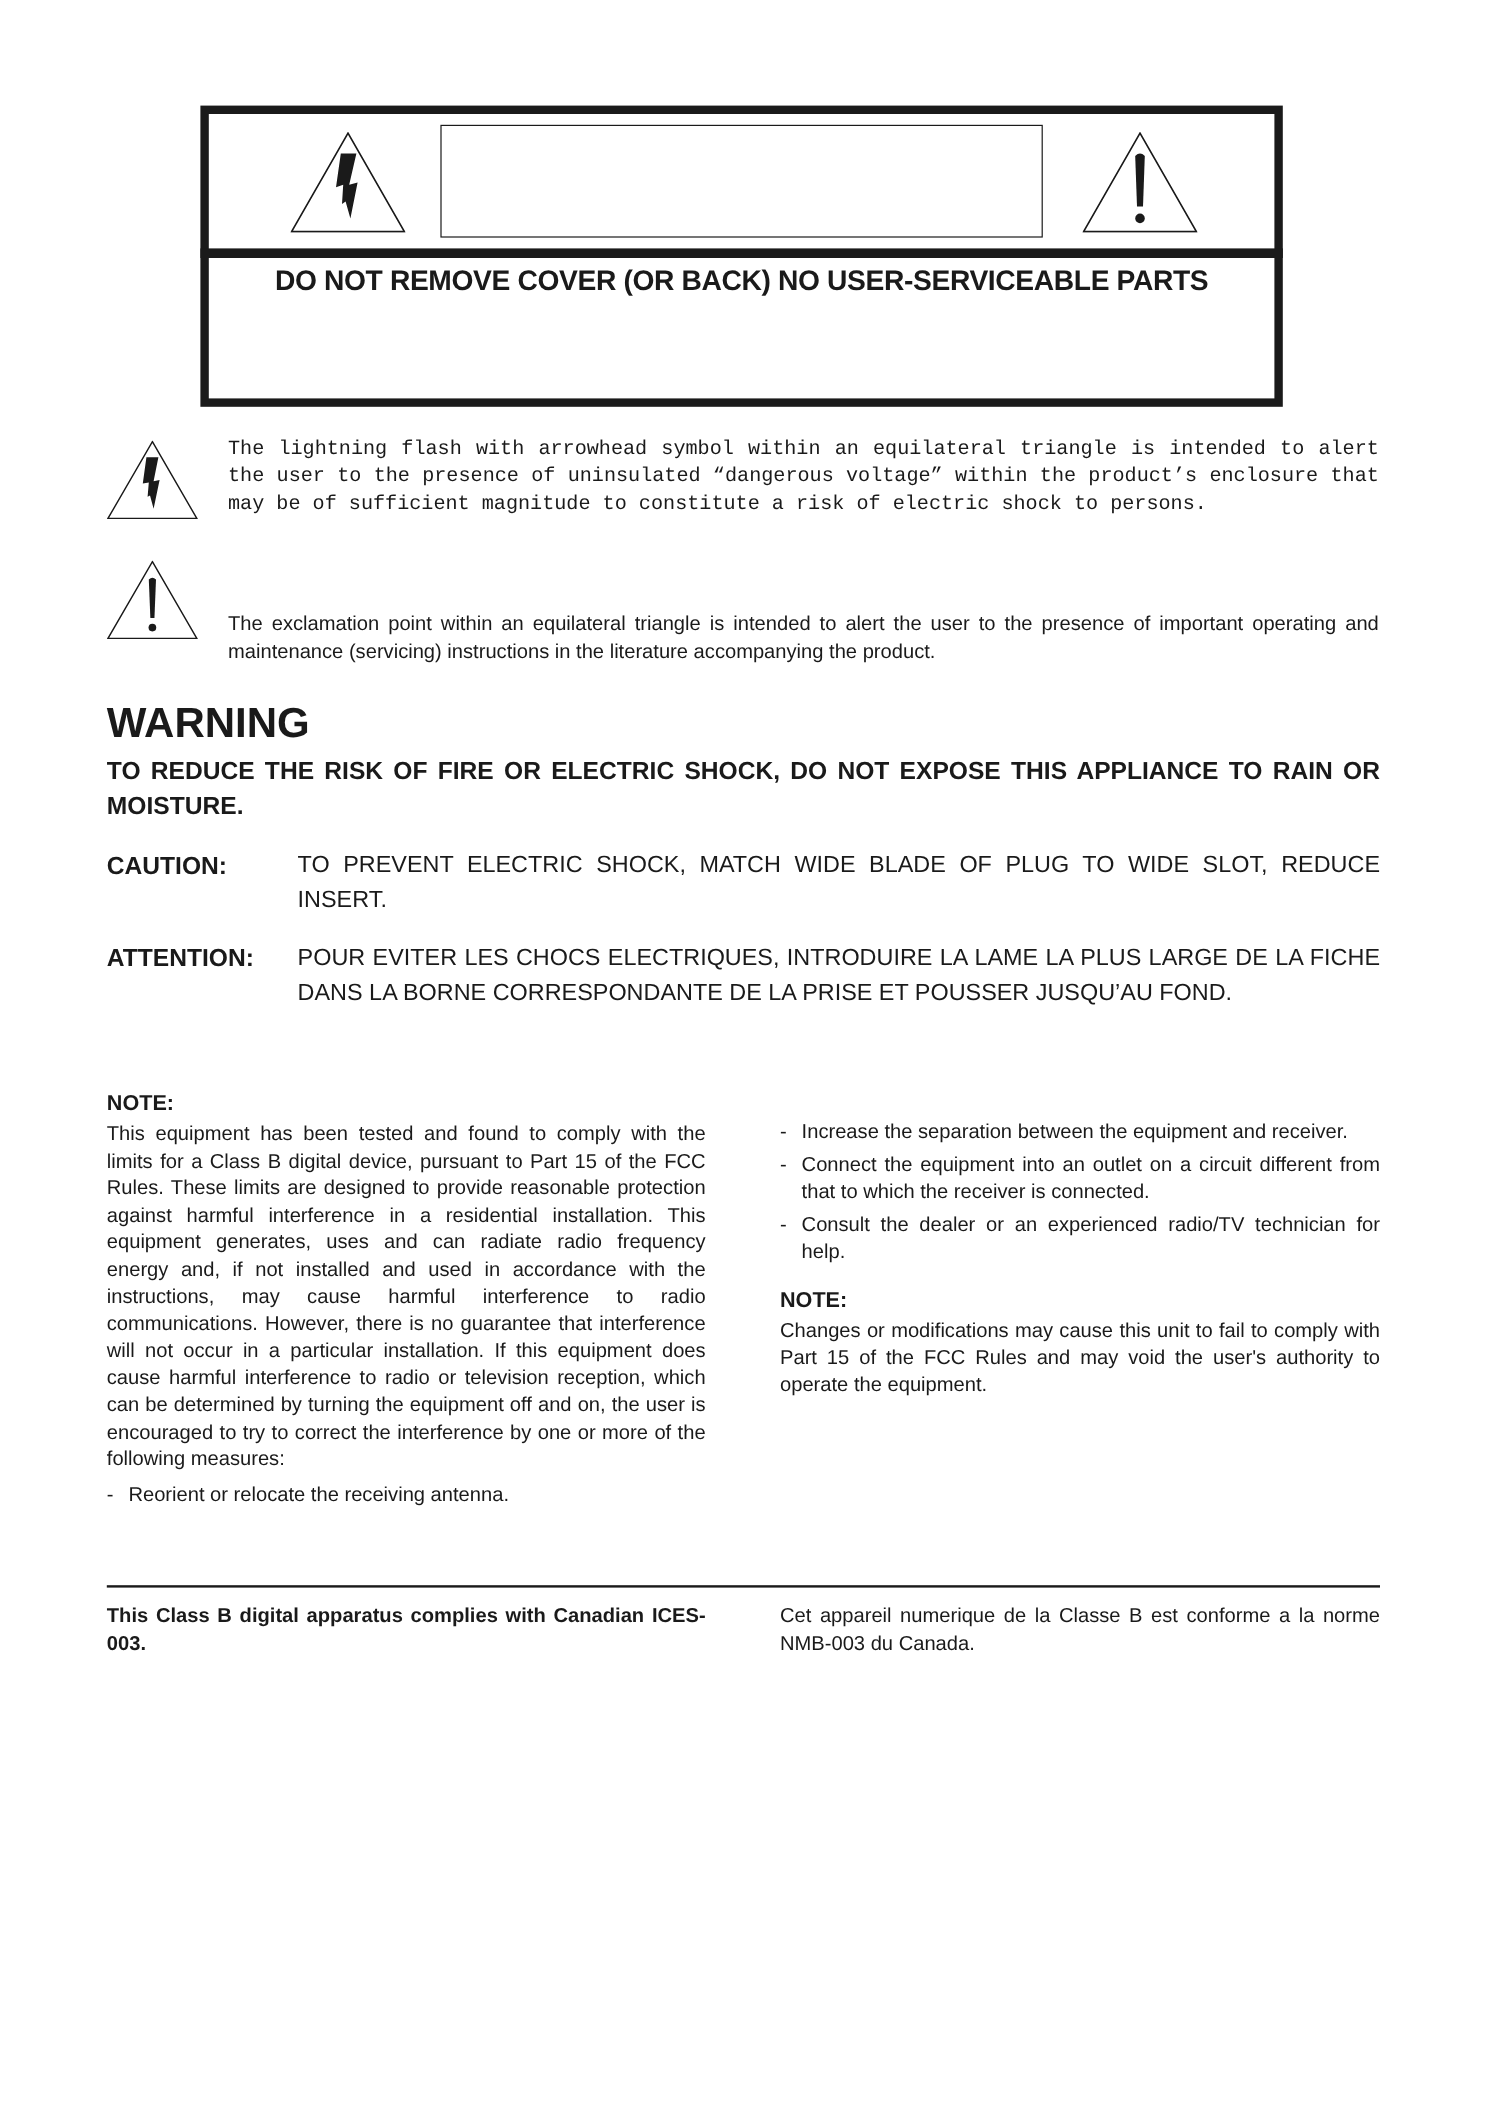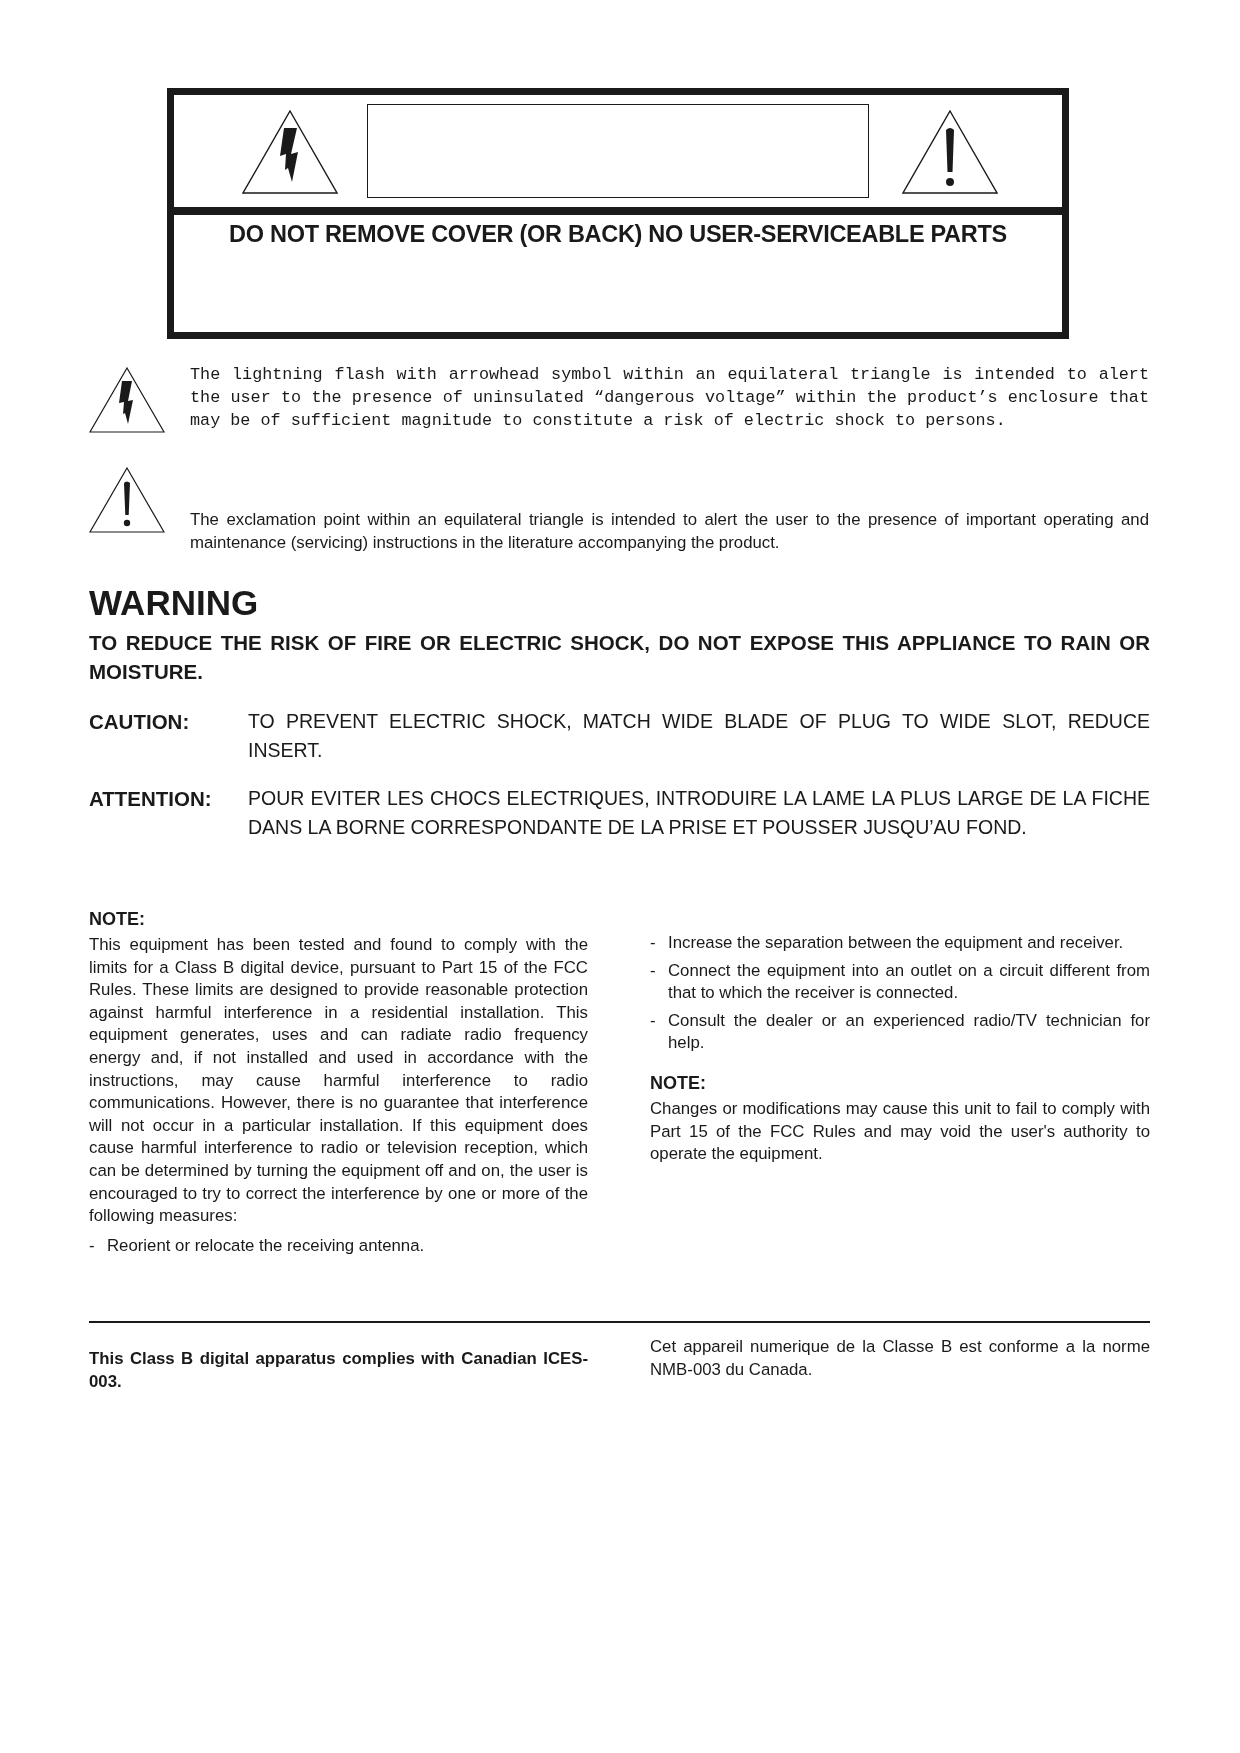--- a/index.html
+++ b/index.html
@@ -32,21 +32,21 @@
   .label-row .txt { position: absolute; left: 159px; width: 902px; font-size: 19.5px; line-height: 29px; text-align: justify; }
 
   
   .note-h { font-weight: bold; font-size: 18px; line-height: 22px; }
   .col-text { font-size: 16.8px; line-height: 22.6px; text-align: justify; }
   .col-left { left: 89px; width: 499px; }
   .col-right { left: 650px; width: 500px; }
   .bullet { position: relative; padding-left: 18px; font-size: 16.8px; line-height: 22.6px; text-align: justify; margin-bottom: 5px; }
   .bullet .dash { position: absolute; left: 0; top: 0; }
   .rule { left: 89px; top: 1321px; width: 1061px; height: 1.5px; background: #1a1a1a; }
-  .footer-l { left: 89px; top: 1335px; width: 499px; font-weight: bold; font-size: 16.8px; line-height: 23px; text-align: justify; margin-top: 12px; }
+  .footer-l { left: 89px; top: 1335px; width: 499px; font-weight: bold; font-size: 16.8px; line-height: 23px; text-align: justify; }
   .footer-r { left: 650px; top: 1335px; width: 500px; font-size: 16.8px; line-height: 23px; text-align: justify; }
 </style>
 </head>
 <body>
 
 <div class="abs caution-box"></div>
 <div class="abs caution-divider"></div>
 
 <svg class="abs tri-big" style="left:242px; top:110px;" viewBox="0 0 96 84">
   <polygon points="48,1 95,83 1,83" fill="#fff" stroke="#1a1a1a" stroke-width="1.4"></polygon>

